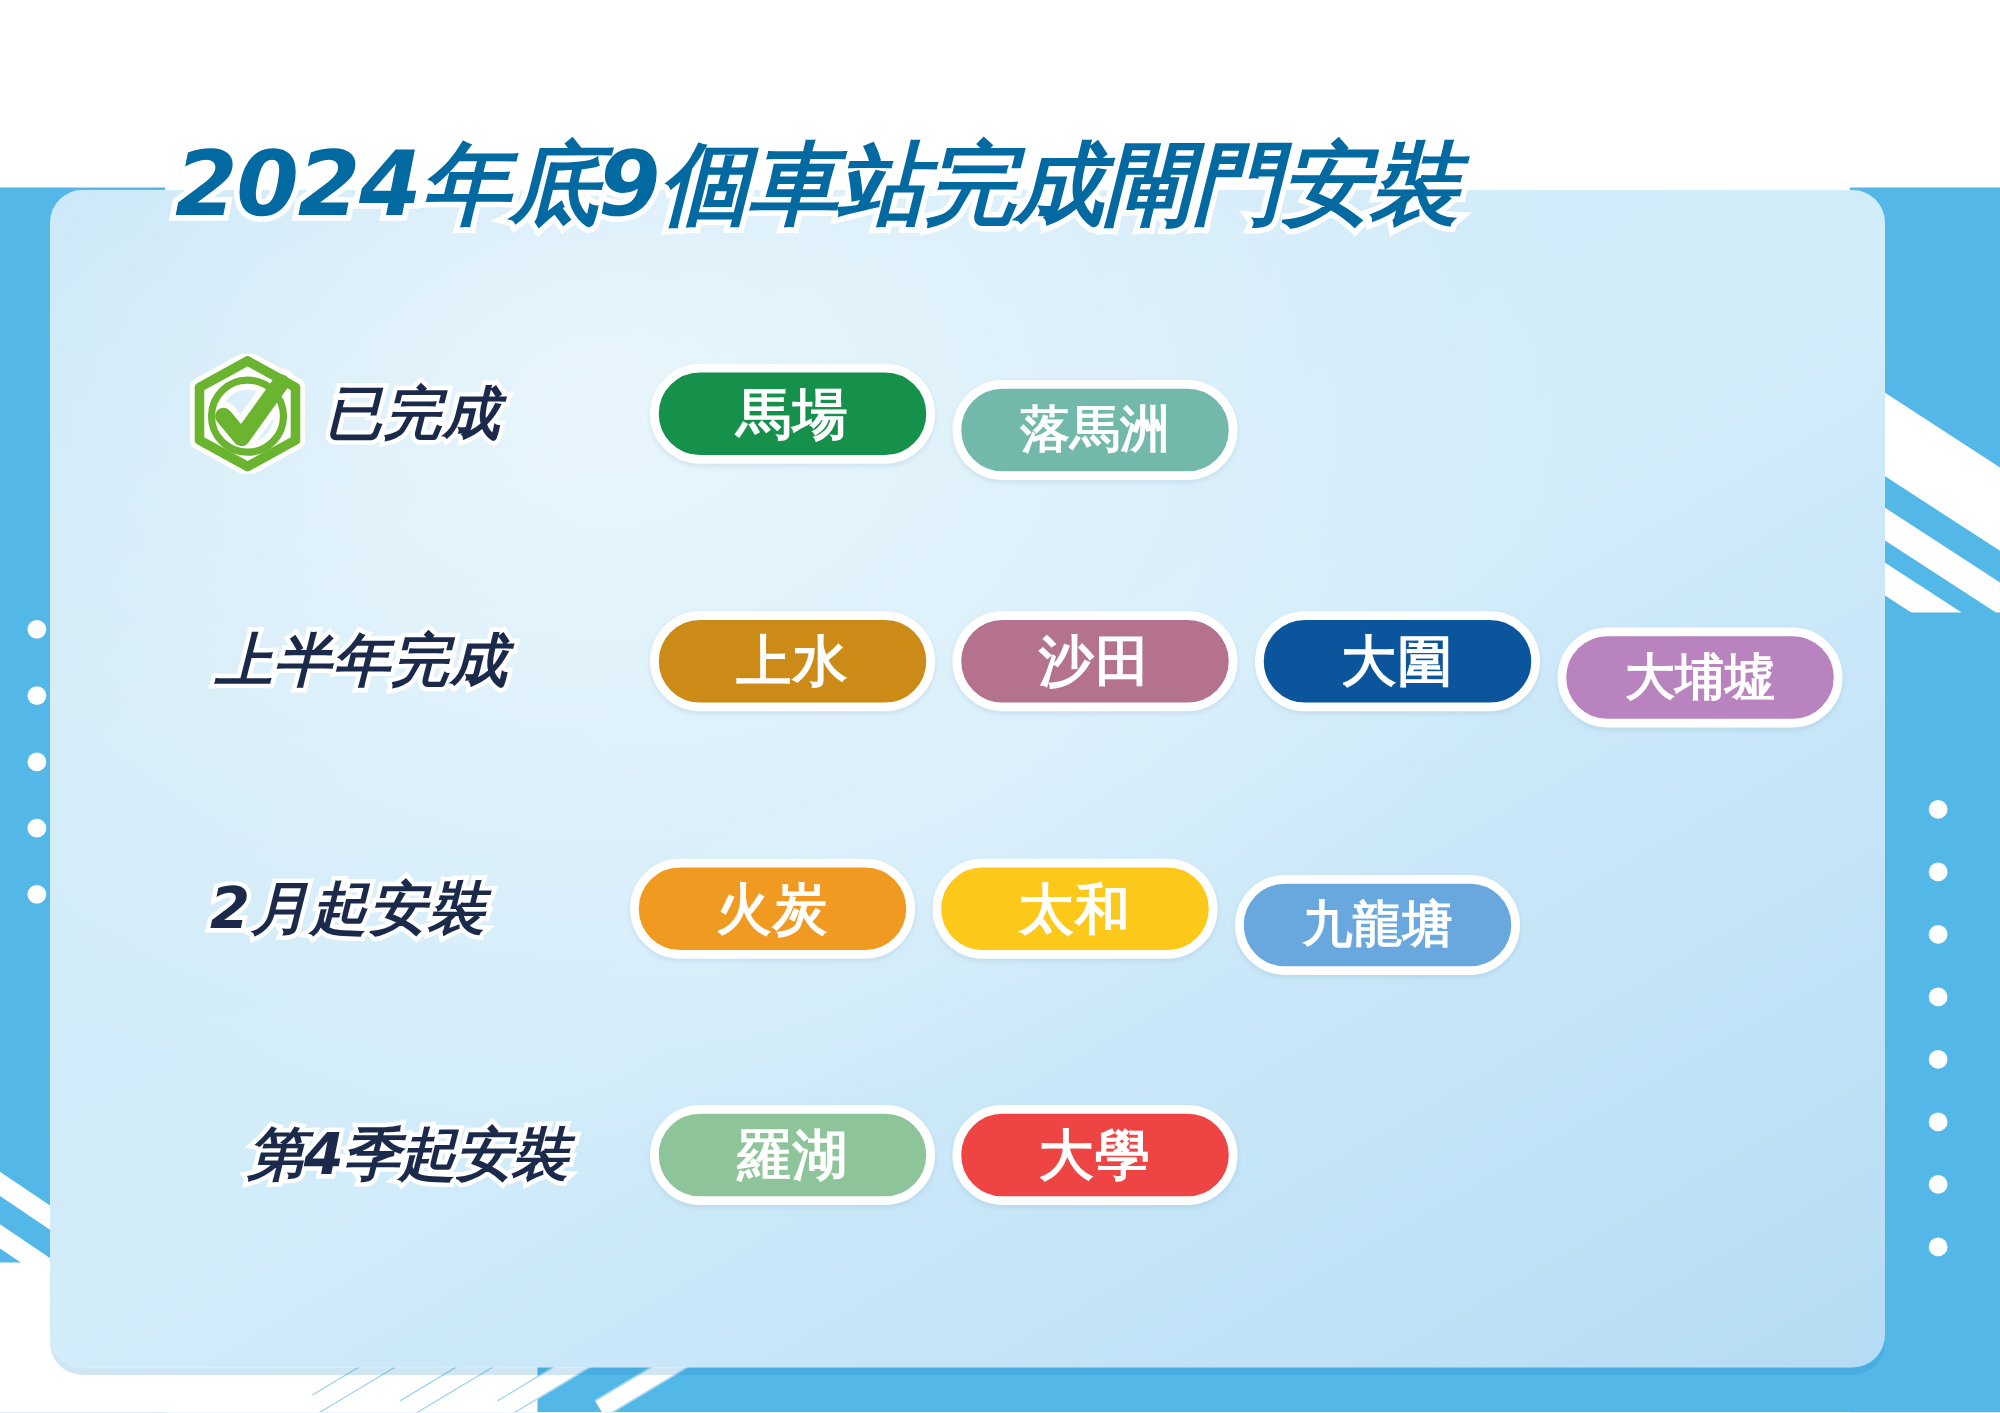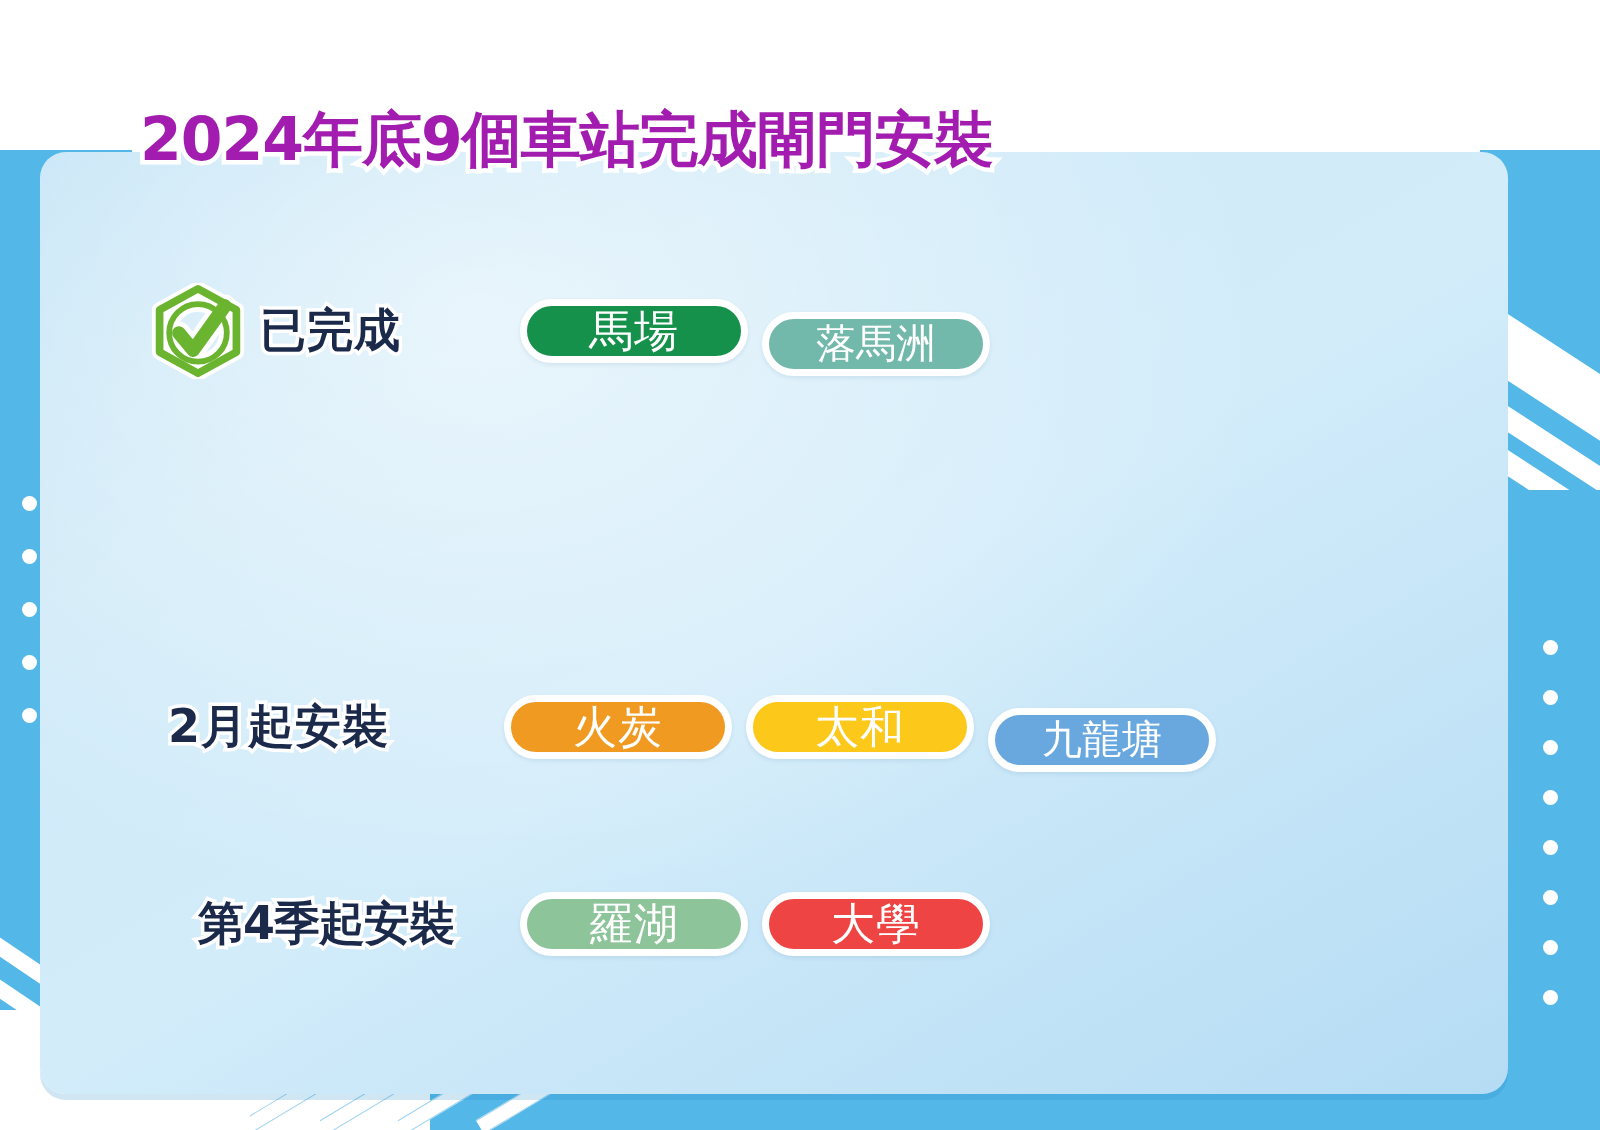--- a/index.html
+++ b/index.html
@@ -80,58 +80,58 @@
   }
   .card::after{
     content:"";position:absolute;left:0;top:0;width:100%;height:100%;
     background:radial-gradient(ellipse at 30% 18%, rgba(255,255,255,.55) 0%, rgba(255,255,255,0) 55%);
     pointer-events:none;
   }
 
   
   .title{
     position:absolute;left:140px;top:100px;z-index:6;
-    font-size:60px;font-weight:bold;
+    font-size:72px;font-weight:bold;font-style:italic;
     letter-spacing:-1px;
-    color:#a21caf;
+    color:#0369a1;
     -webkit-text-stroke:9px #ffffff;
     paint-order:stroke fill;
     white-space:nowrap;
     font-family:"DejaVu Sans","Liberation Sans",sans-serif;
   }
 
   
   .rows{position:absolute;left:0;top:0;width:1600px;height:1130px;z-index:5;}
   .row{position:absolute;display:flex;align-items:center;height:96px;}
   .row-0{left:150px;top:283px;}
   .row-1{left:150px;top:481px;}
   .row-2{left:134px;top:679px;}
   .row-3{left:150px;top:876px;}
 
   .row-head{
     width:360px;display:flex;align-items:center;gap:14px;height:96px;
   }
   .check-icon{width:96px;height:96px;flex:0 0 96px;position:relative;}
   .row-label{
-    font-size:46px;font-weight:bold;
+    font-size:46px;font-weight:bold;font-style:italic;
     color:#1b2a4a;
     -webkit-text-stroke:7px #ffffff;
     paint-order:stroke fill;
     white-space:nowrap;letter-spacing:1px;
     font-family:"DejaVu Sans","Liberation Sans",sans-serif;
   }
   .row-label.narrow{letter-spacing:-1px;margin-left:48px;}
 
   .pills{display:flex;align-items:center;gap:14px;margin-left:10px;}
   .pill{
-    width:228px;height:64px;border-radius:46px;
+    width:228px;height:80px;border-radius:46px;
     border:7px solid #ffffff;
     box-sizing:border-box;
     display:flex;align-items:center;justify-content:center;
-    color:#ffffff;font-size:44px;font-weight:normal;
+    color:#ffffff;font-size:44px;font-weight:bold;
     letter-spacing:1px;white-space:nowrap;
     box-shadow:0 2px 4px rgba(30,90,130,.10);
     font-family:"DejaVu Sans","Liberation Sans",sans-serif;
   }
   .pill.small{font-size:40px;letter-spacing:0px;margin-top:25px;}
 
   
   .row-0 .row-head{width:360px;}
   .row-1 .row-head{width:360px;padding-left:22px;box-sizing:border-box;}
   .row-2 .row-head{width:360px;padding-left:34px;box-sizing:border-box;}
@@ -202,20 +202,31 @@
           </svg>
         </span>
         <span class="row-label">已完成</span>
       </div>
       <div class="pills">
         <div class="pill" style="background:#15914c">馬場</div>
         <div class="pill small" style="background:#72b9ab">落馬洲</div>
       </div>
     </div>
 
+    <div class="row row-1">
+      <div class="row-head">
+        <span class="row-label">上半年完成</span>
+      </div>
+      <div class="pills">
+        <div class="pill" style="background:#cc8a16">上水</div>
+        <div class="pill" style="background:#b5728f">沙田</div>
+        <div class="pill" style="background:#0b559c">大圍</div>
+        <div class="pill small" style="background:#b983bf">大埔墟</div>
+      </div>
+    </div>
 
     <div class="row row-2">
       <div class="row-head">
         <span class="row-label">2月起安裝</span>
       </div>
       <div class="pills">
         <div class="pill" style="background:#f09a21">火炭</div>
         <div class="pill" style="background:#fcc81a">太和</div>
         <div class="pill small" style="background:#68a8de">九龍塘</div>
       </div>

